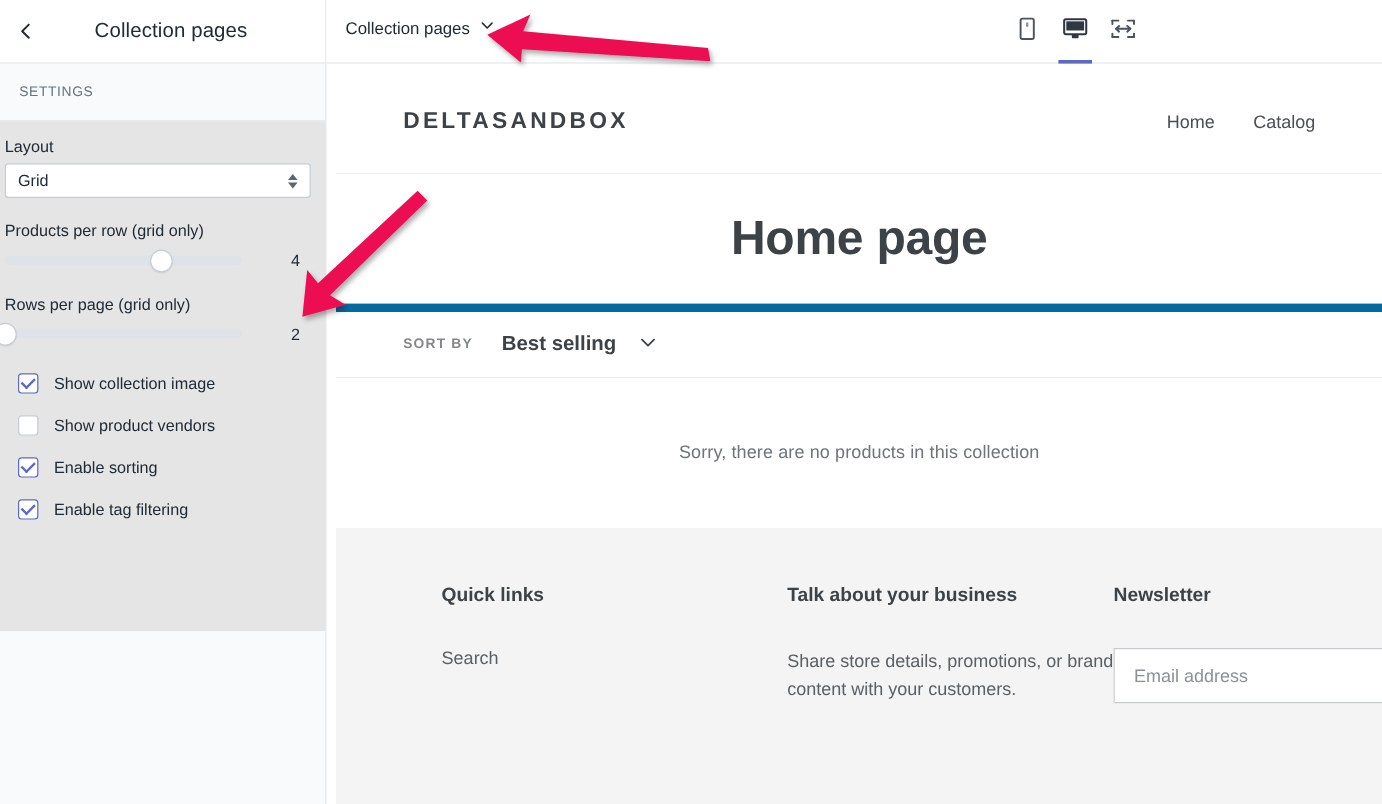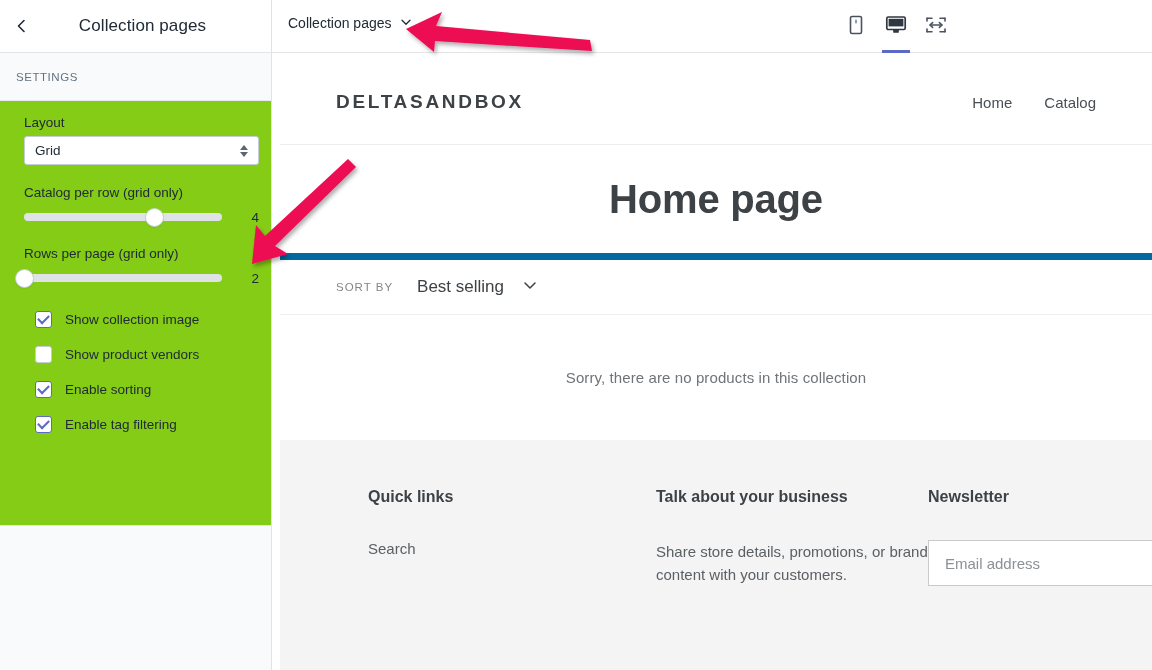--- a/index.html
+++ b/index.html
@@ -41,22 +41,22 @@
     height: 48px;
     background: #f9fafb;
     display: flex; align-items: center;
     padding-left: 16px;
     border-bottom: 1px solid #e8eaec;
   }
   #settings-label {
     font-size: 11.5px; color: #637381; letter-spacing: .55px;
   }
   #settings-body {
-    background: #84cc16;
-    padding: 14px 12px 18px 24px;
+    background: #e5e5e5;
+    padding: 14px 12px 18px 4px;
     border-bottom: 1px solid #e3e6e9;
     height: 425px;
   }
   .field-label {
     font-size: 13.5px; color: #212b36;
     margin-bottom: 6px;
   }
   .select-wrap {
     position: relative;
     height: 29px;
@@ -196,20 +196,21 @@
   }
   #collection-title {
     font-size: 40px; color: #3d4246; font-weight: 700;
     letter-spacing: -.2px;
   }
   #sort-bar {
     height: 55px;
     display: flex; align-items: center;
     padding: 0 56px;
     border-bottom: 1px solid #eceef0;
+    font-weight: bold;
   }
   #sort-by-label {
     font-size: 11.5px; color: #83878b; letter-spacing: 1px;
   }
   #sort-select {
     margin-left: 24px; display: flex; align-items: center; cursor: pointer;
   }
   #sort-value { font-size: 17px; color: #3d4246; }
   #sort-select .chev { margin-left: 18px; display: block; }
 
@@ -279,21 +280,21 @@
 
       <div class="field-label">Layout</div>
       <div class="select-wrap">
         <span class="sel-value">Grid</span>
         <span class="select-arrows">
           <span class="tri up"></span>
             <span class="tri dn"></span>
         </span>
       </div>
 
-      <div class="field-label">Catalog per row (grid only)</div>
+      <div class="field-label">Products per row (grid only)</div>
       <div class="range-row">
         <div class="range-track">
           <div class="range-thumb" id="thumb-ppr" style="left: 66%;"></div>
         </div>
         <div class="range-value">4</div>
       </div>
 
       <div class="field-label">Rows per page (grid only)</div>
       <div class="range-row">
         <div class="range-track">

